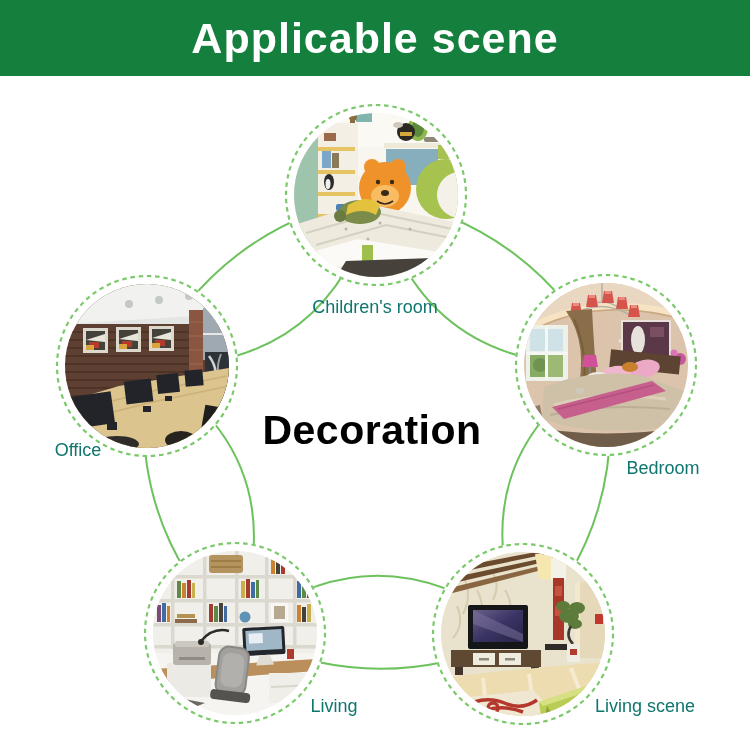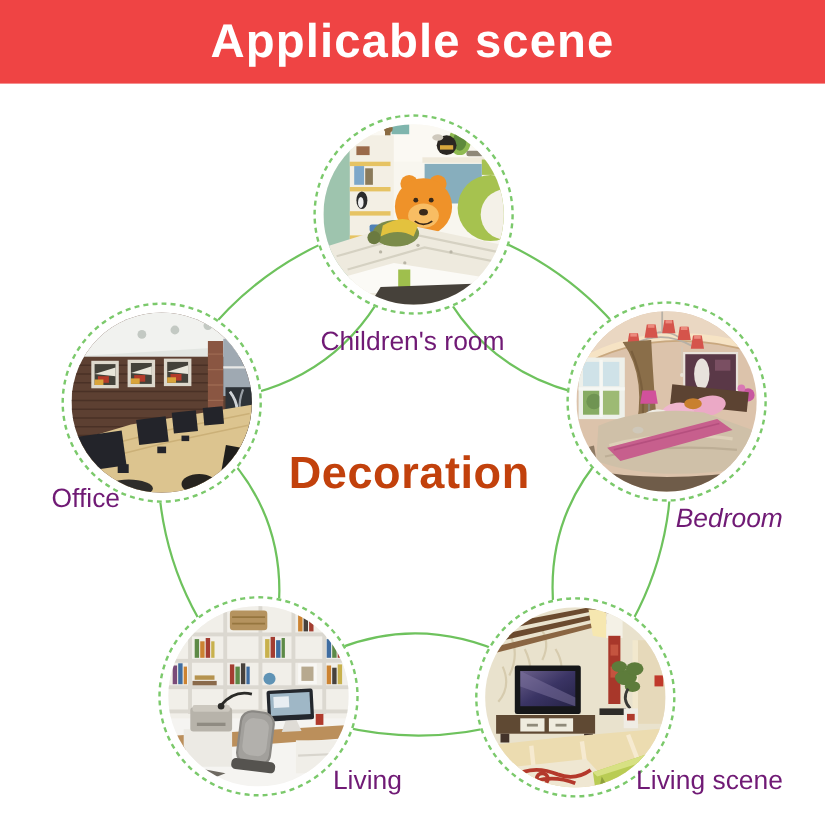--- a/index.html
+++ b/index.html
@@ -2,35 +2,35 @@
 <html><head>
 <meta charset="utf-8">
 <style>
   html,body{margin:0;padding:0;}
   body{
     width:750px;height:750px;position:relative;background:#ffffff;
     font-family:"Liberation Sans", sans-serif;overflow:hidden;
   }
   .header{
     position:absolute;left:0;top:0;width:750px;height:76px;
-    background:#ef4444;display:flex;align-items:center;justify-content:center;
+    background:#15803d;display:flex;align-items:center;justify-content:center;
   }
   .header h1{
     margin:0;color:#ffffff;font-size:43px;font-weight:700;letter-spacing:1px;
     font-family:"Liberation Sans", sans-serif;
   }
   .diagram{position:absolute;left:0;top:76px;width:750px;height:674px;}
   svg.scene-canvas{position:absolute;left:0;top:-76px;width:750px;height:750px;}
   .label{
     position:absolute;transform:translate(-50%,0);white-space:nowrap;
-    color:#701a75;font-size:24px;font-weight:400;
+    color:#0f766e;font-size:18px;font-weight:400;
   }
   .center-label{
     position:absolute;transform:translate(-50%,0);white-space:nowrap;
-    color:#c2410c;font-size:41px;font-weight:700;letter-spacing:0.5px;
+    color:#000000;font-size:41px;font-weight:700;letter-spacing:0.5px;
   }
 </style>
 </head>
 <body>
 
 <div class="header">
   <h1>Applicable scene</h1>
 </div>
 
 <div class="diagram">
@@ -446,16 +446,16 @@
       <path d="M16,68 L82,46 L82,52 L20,72 Z" fill="#d7e183"></path>
       <circle cx="64" cy="60" r="6" fill="#cfd9a0"></circle>
       <path d="M24,72 L30,82 L22,82 Z" fill="#8fa13c"></path>
     </g>
   </g>
 </svg>
 
   <div class="center-label" style="left:372px;top:331px;">Decoration</div>
   <div class="label" style="left:375px;top:221px;">Children's room</div>
   <div class="label" style="left:78px;top:364px;">Office</div>
-  <div class="label" style="left:663px;top:382px;font-style:italic;">Bedroom</div>
+  <div class="label" style="left:663px;top:382px;">Bedroom</div>
   <div class="label" style="left:334px;top:620px;">Living</div>
   <div class="label" style="left:645px;top:620px;">Living scene</div>
 </div>
 
 </body></html>

